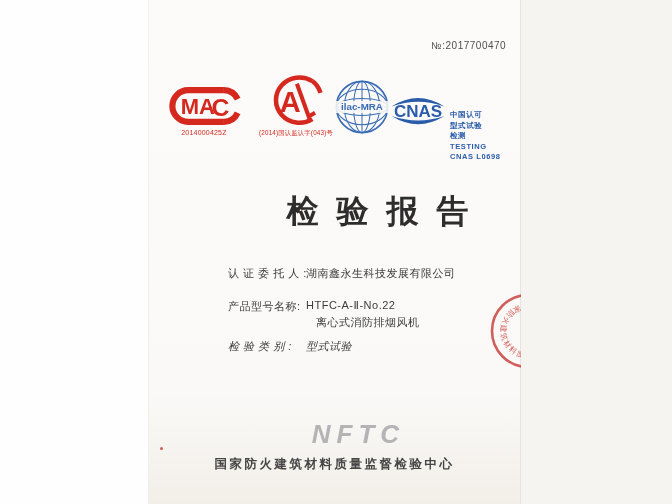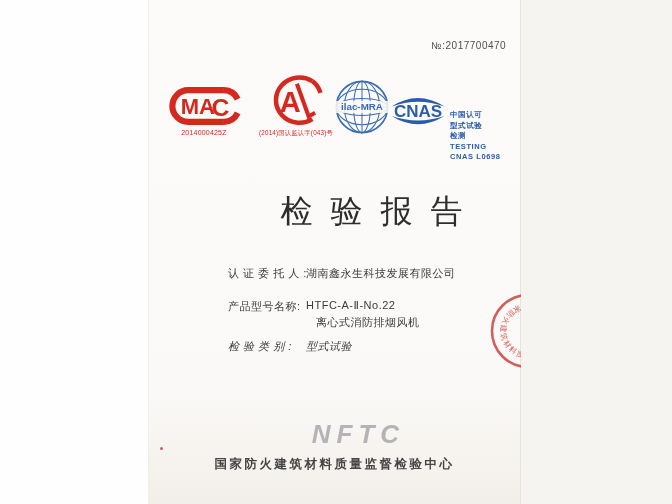--- a/index.html
+++ b/index.html
@@ -25,22 +25,22 @@
   .mark-cnas{left:241px;top:91px;width:58px;}
   .mark-cnas svg{width:58px;height:40px;display:block;}
   .mark-caption{font-size:7px;color:#d5281e;margin-top:1px;letter-spacing:.2px;white-space:nowrap;}
   .mark-cal .mark-caption{font-size:6.3px;}
   .cnas-info{
     position:absolute;left:302px;top:81px;color:#2a5caa;
     font-size:7.5px;font-weight:bold;line-height:10.6px;letter-spacing:.6px;margin-top:29px;
   }
   .cnas-info div{white-space:nowrap;}
   .doc-title{
-    position:absolute;left:8px;top:190px;width:431px;text-align:center;
-    font-size:32px;font-weight:normal;color:#2d2d2d;
+    position:absolute;left:14px;top:190px;width:431px;text-align:center;
+    font-size:32px;font-weight:bold;color:#2d2d2d;
     letter-spacing:18px;text-indent:18px;white-space:nowrap;
   }
   .field-label{position:absolute;left:80px;font-size:11px;color:#3c3c3c;white-space:nowrap;letter-spacing:.5px;text-align:center;}
   .field-value{position:absolute;left:158px;font-size:11px;color:#3c3c3c;white-space:nowrap;letter-spacing:.5px;}
   .row1{top:266px;}
   .row2{top:299px;}
   .row2b{top:315px;margin-left:10px;}
   .row3{top:339px;font-style:italic;}
   .seal{position:absolute;left:340px;top:291px;width:80px;height:80px;opacity:.85;}
   .nftc{

